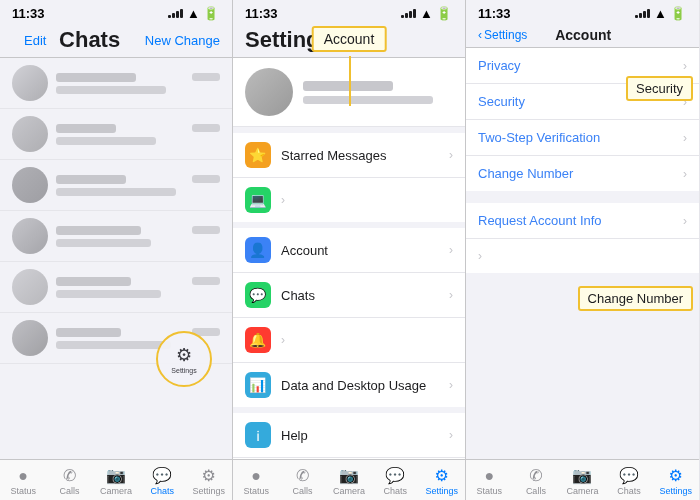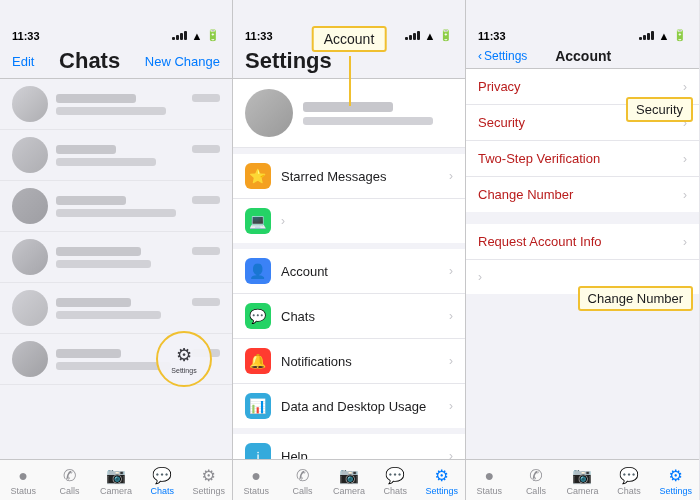--- a/index.html
+++ b/index.html
@@ -22,44 +22,43 @@
       overflow: hidden;
       border-right: 1px solid #c6c6c8;
     }
 
     
     .status-bar {
       display: flex;
       justify-content: space-between;
       align-items: center;
       padding: 6px 12px 2px;
-      font-size: 11px;
+      font-size: 13px;
       font-weight: 600;
       background: #f2f2f7;
-      margin-top: 23px;
     }
     .status-icons { display: flex; gap: 4px; align-items: center; }
     .signal-bar { display: flex; align-items: flex-end; gap: 1px; }
     .signal-bar span { background: #1c1c1e; display: inline-block; width: 3px; border-radius: 1px; }
 
     
     .nav-bar {
       padding: 4px 12px 4px;
       background: #f2f2f7;
       display: flex;
       justify-content: space-between;
       align-items: center;
       border-bottom: 1px solid #c6c6c8;
     }
     .nav-bar-title {
       font-size: 22px;
       font-weight: 700;
       color: #1c1c1e;
     }
-    .nav-link { color: #007aff; font-size: 13px; }
+    .nav-link { color: #007aff; font-size: 13px; margin-left: 12px; }
 
     
     .content-area {
       flex: 1;
       overflow: hidden;
     }
 
     
     .tab-bar {
       display: flex;
@@ -218,21 +217,21 @@
       display: flex;
       align-items: center;
       padding: 10px 12px;
       border-bottom: 1px solid #e5e5ea;
       background: #fff;
     }
     .account-row:last-child { border-bottom: none; }
     .account-row-label {
       flex: 1;
       font-size: 13px;
-      color: #b91c1c;
+      color: #3b82f6;
     }
     .account-section {
       margin-bottom: 6px;
     }
     .account-danger { color: #ff3b30; }
 
     
     .panel-relative { position: relative; }
 
     .callout-account {
@@ -445,21 +444,20 @@
           <span class="settings-row-label">Account</span>
           <span class="chevron">›</span>
         </div>
         <div class="settings-row">
           <div class="settings-icon" style="background:#25d366">💬</div>
           <span class="settings-row-label">Chats</span>
           <span class="chevron">›</span>
         </div>
         <div class="settings-row">
           <div class="settings-icon" style="background:#ff3b30">🔔</div>
-          <span class="settings-row-label">Notifications</span>
           <span class="chevron">›</span>
         </div>
         <div class="settings-row">
           <div class="settings-icon" style="background:#34aadc">📊</div>
           <span class="settings-row-label">Data and Desktop Usage</span>
           <span class="chevron">›</span>
         </div>
       </div>
     </div>
 

